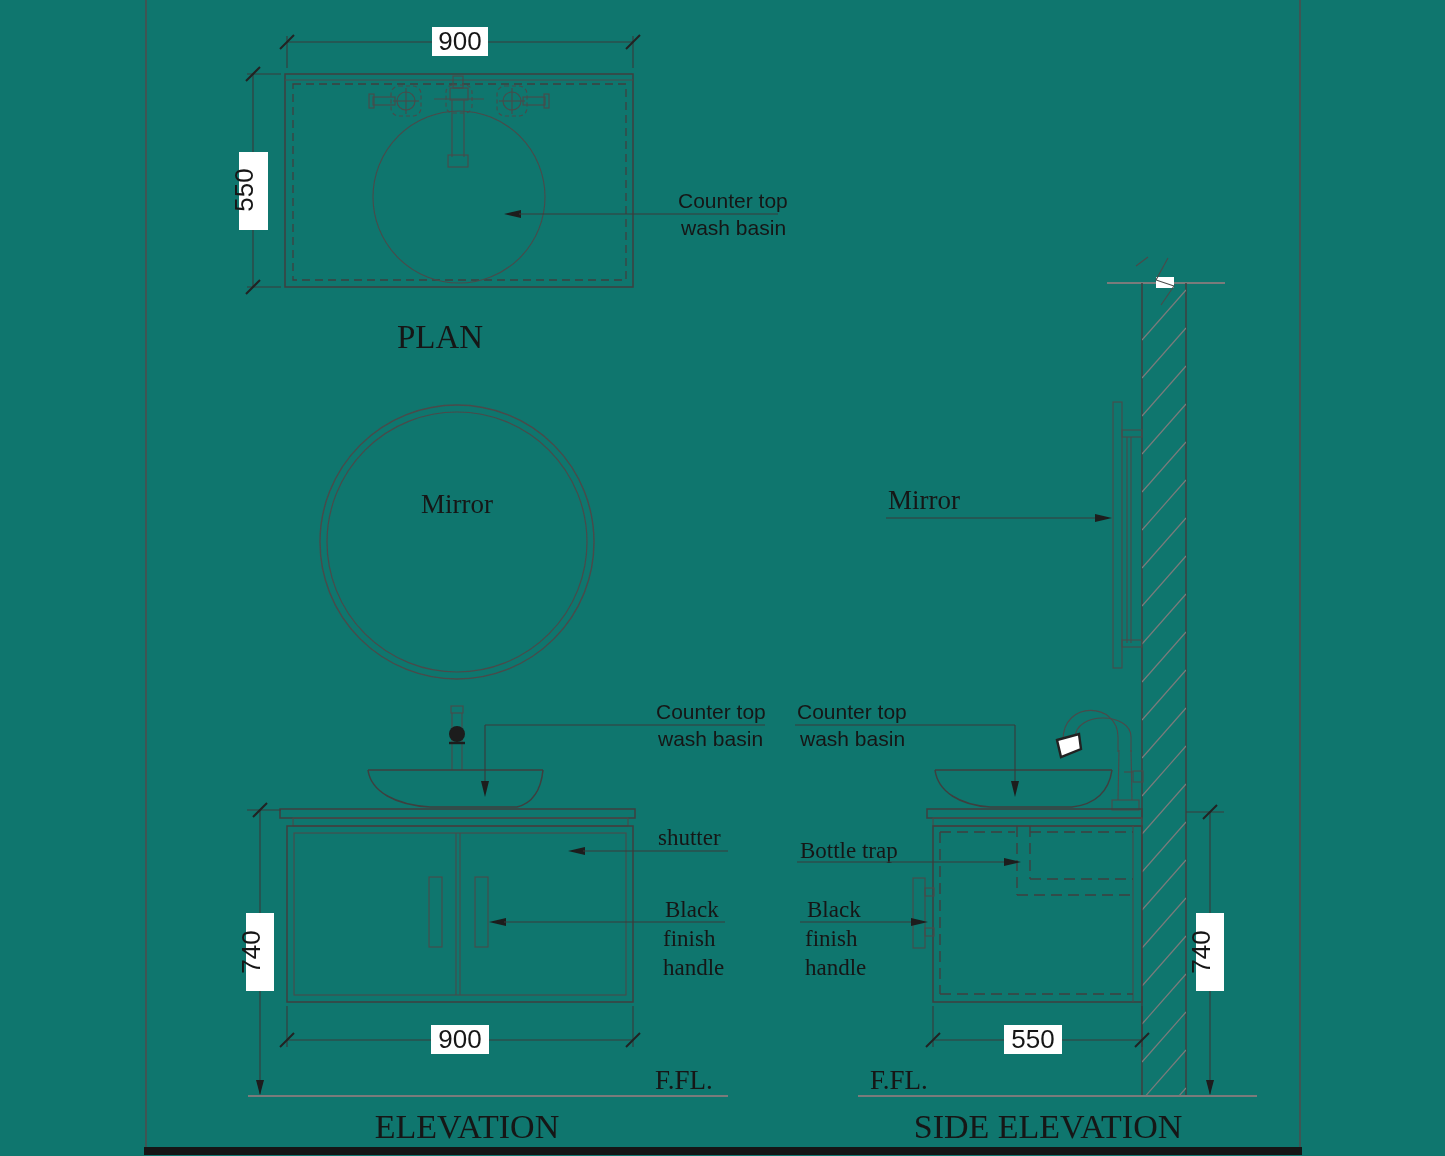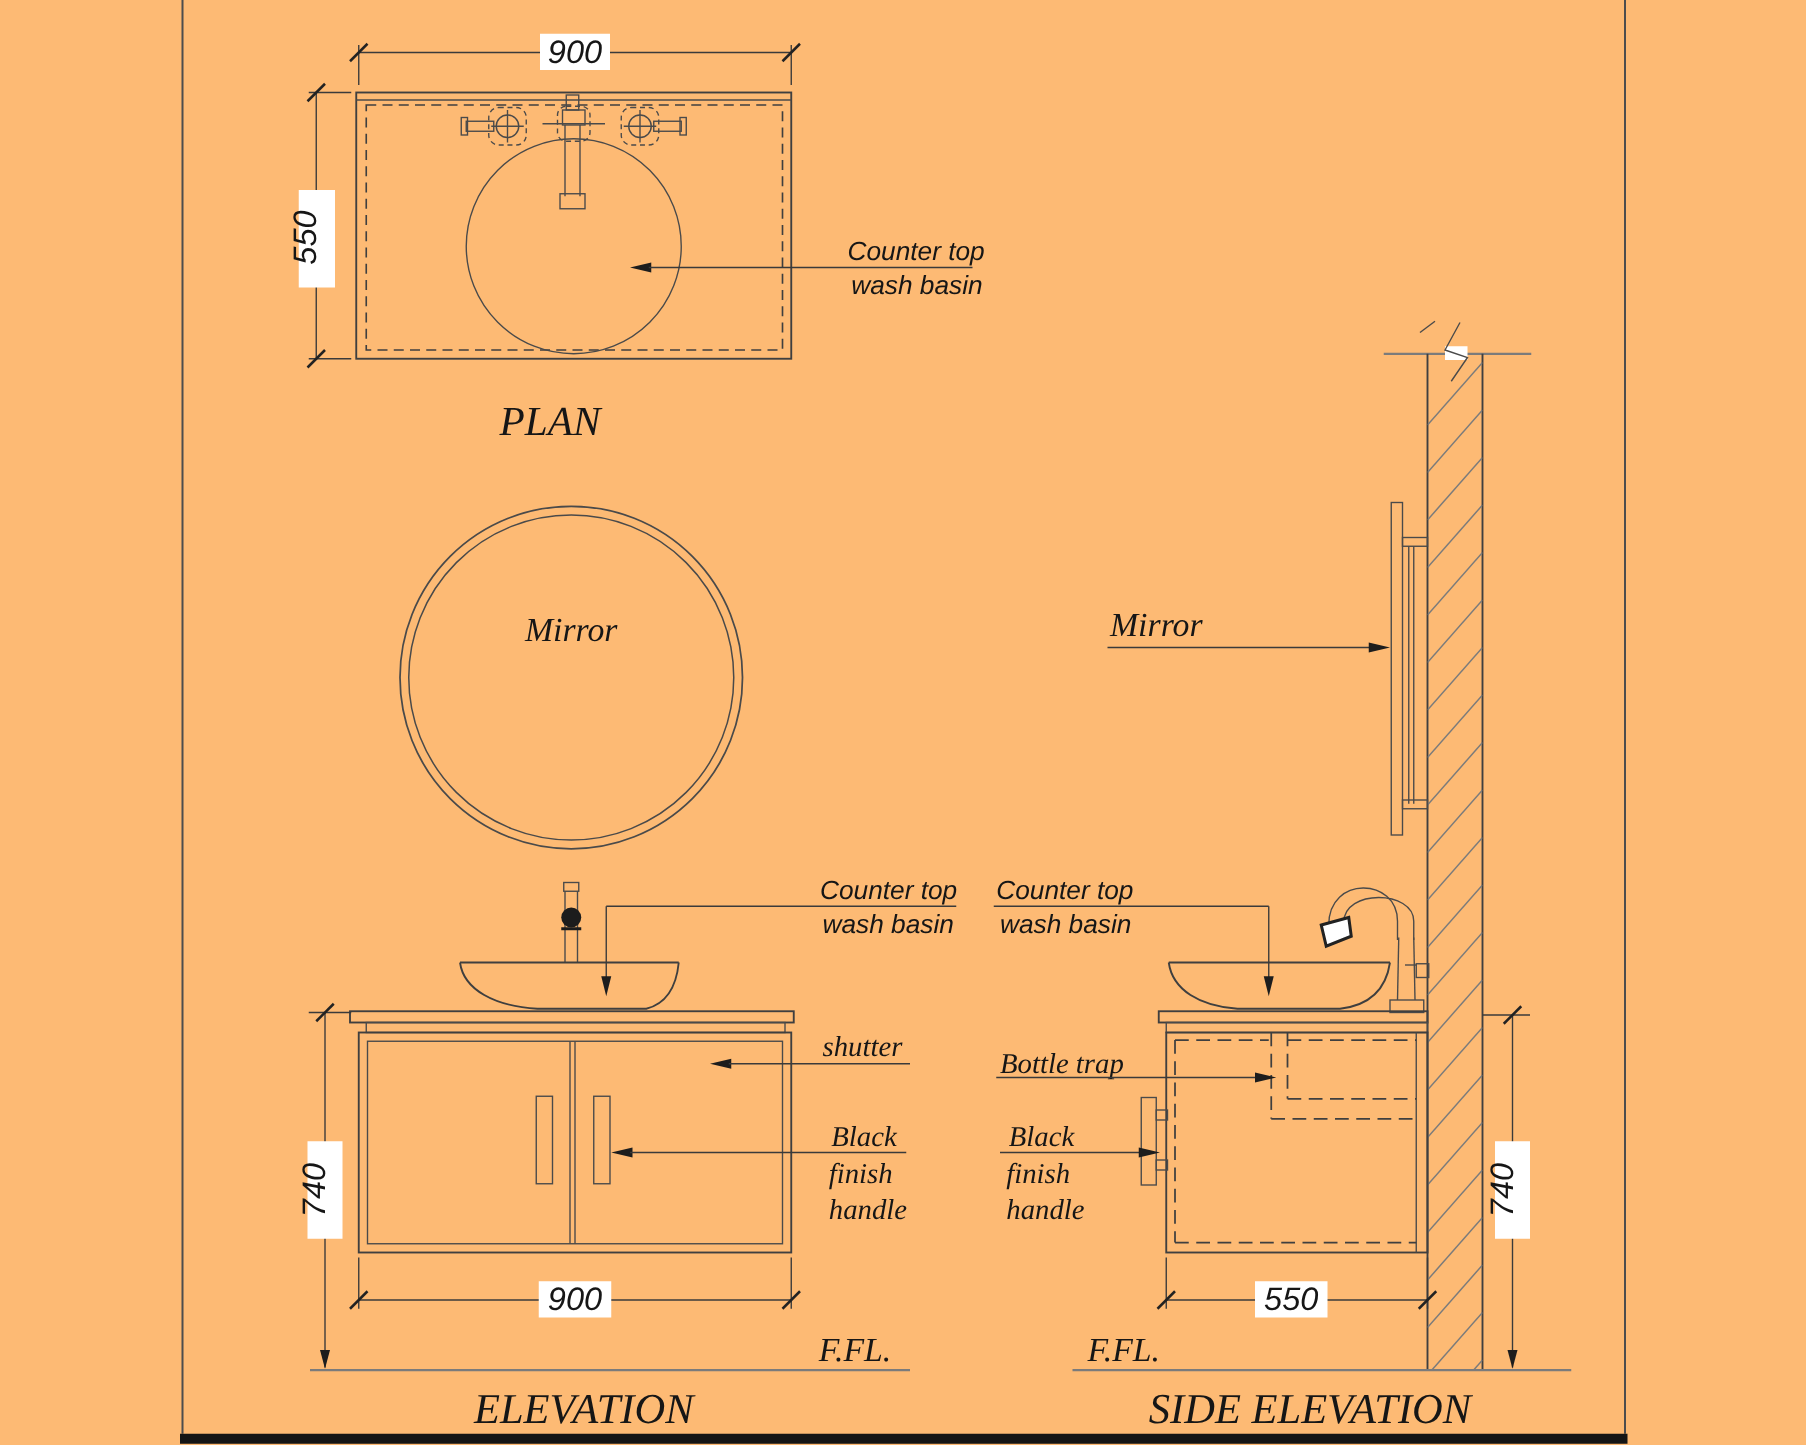--- a/index.html
+++ b/index.html
@@ -1,17 +1,17 @@
 <!DOCTYPE html>
 <html><head>
 <meta charset="utf-8">
 <style>
   html,body{margin:0;padding:0;background:#ffffff;}
-  .sheet{position:relative;width:1445px;height:1156px;background:#fdba74;overflow:hidden;
-         font-family:"Liberation Sans",sans-serif;font-style:italic;}
+  .sheet{position:relative;width:1445px;height:1156px;background:#0f766e;overflow:hidden;
+         font-family:"Liberation Sans",sans-serif;}
   svg{display:block;}
   text{fill:#161616;}
   .sans{font-family:"Liberation Sans",sans-serif;}
   .serif{font-family:"Liberation Serif",serif;}
   .obj{stroke:#3f3f3f;stroke-width:1.5;fill:none;}
   .thin{stroke:#4a4a4a;stroke-width:1.1;fill:none;}
   .dash{stroke:#3f3f3f;stroke-width:1.3;fill:none;stroke-dasharray:8 5;}
   .dash2{stroke:#3f3f3f;stroke-width:1.4;fill:none;stroke-dasharray:11 6;}
   .dim{stroke:#3a3a3a;stroke-width:1.1;fill:none;}
   .tick{stroke:#222;stroke-width:2;fill:none;}

